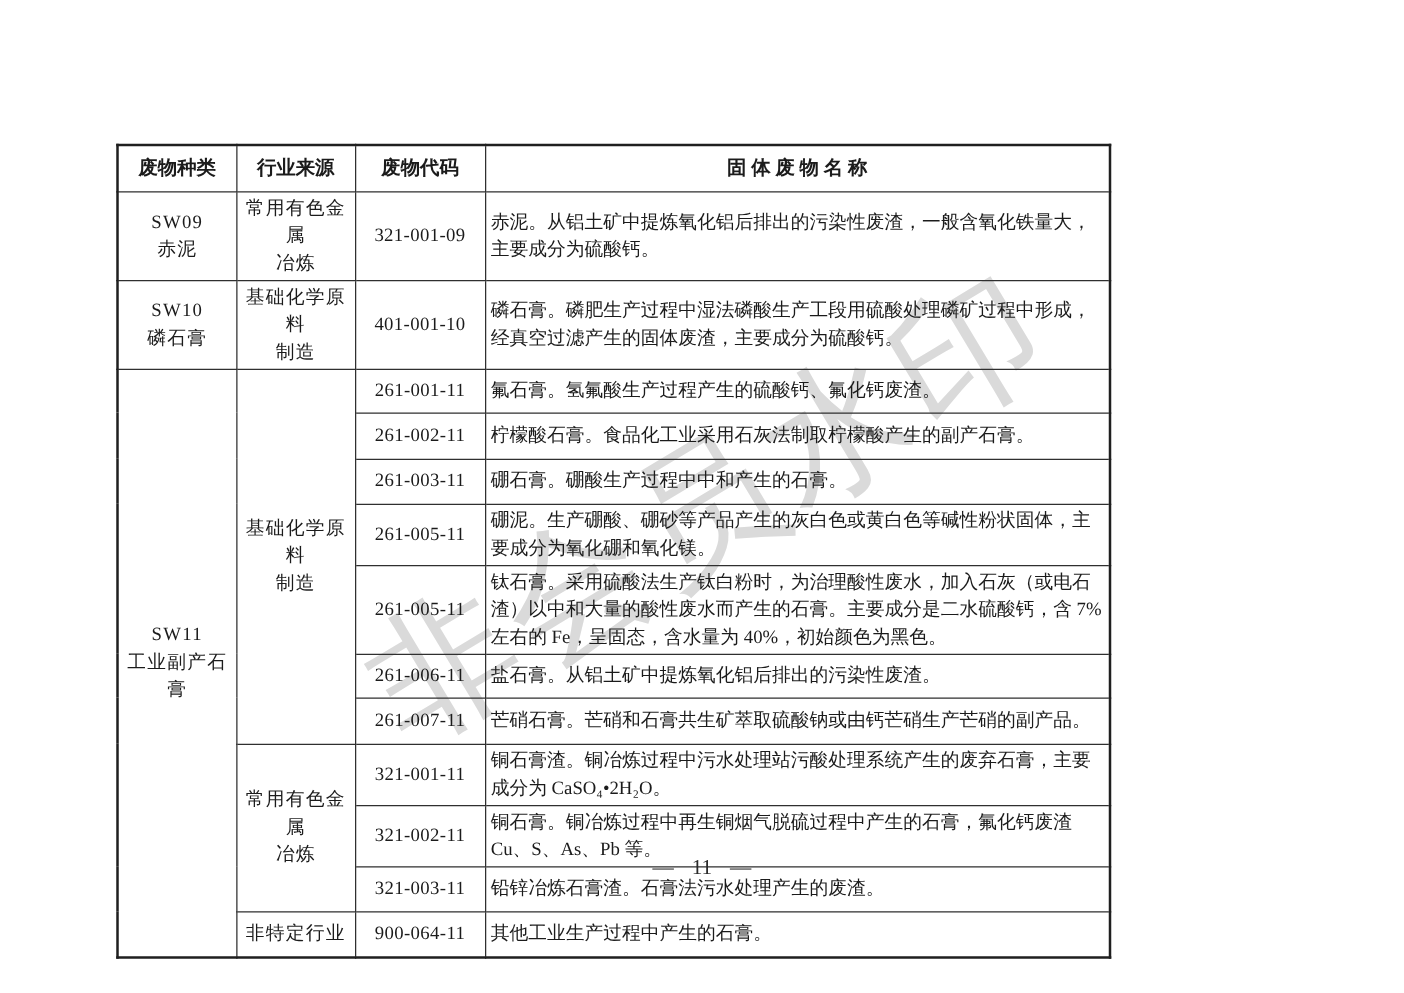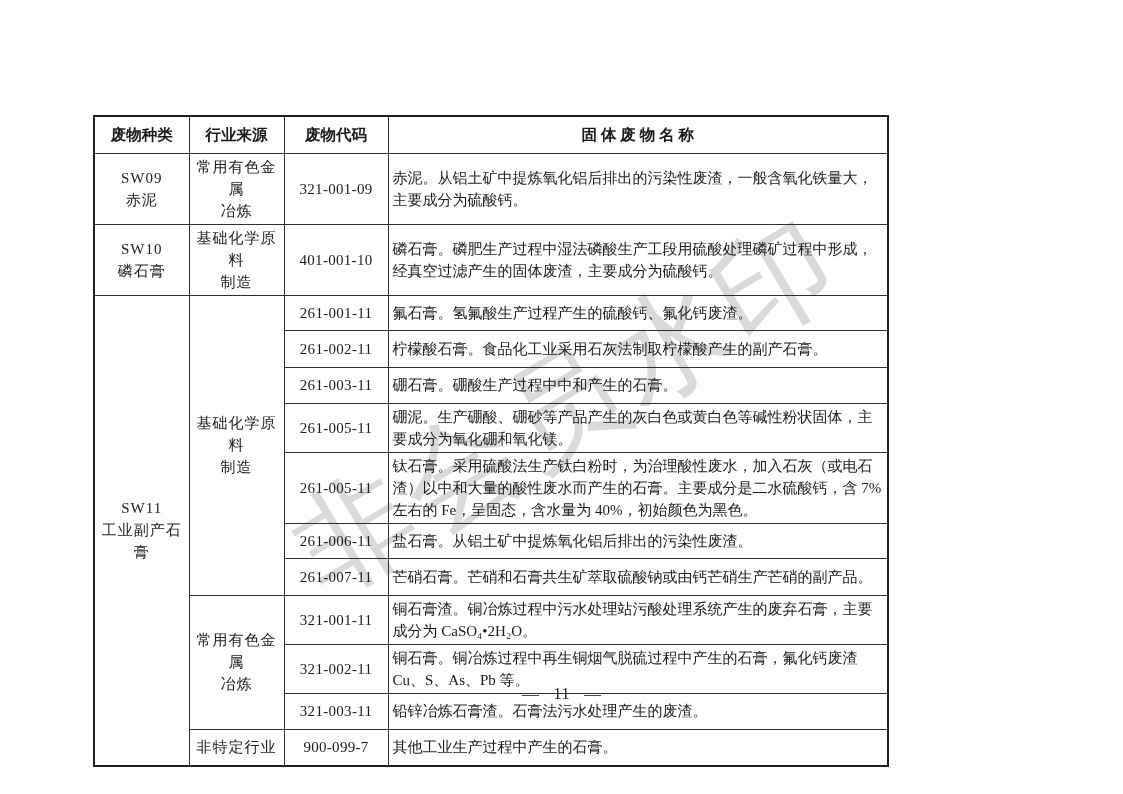--- a/index.html
+++ b/index.html
@@ -177,21 +177,21 @@
       <td class="c-name">铜石膏。铜冶炼过程中再生铜烟气脱硫过程中产生的石膏，氟化钙废渣 Cu、S、As、Pb 等。</td>
     </tr>
 
     <tr style="height:36px">
       <td class="c-code">321-003-11</td>
       <td class="c-name">铅锌冶炼石膏渣。石膏法污水处理产生的废渣。</td>
     </tr>
 
     <tr style="height:37px">
       <td class="c-center">非特定行业</td>
-      <td class="c-code">900-099-7</td>
+      <td class="c-code">900-064-11</td>
       <td class="c-name">其他工业生产过程中产生的石膏。</td>
     </tr>
 
   </tbody>
     </table>
 
   <div class="footer">— 11 —</div>
 
 </div>
 

